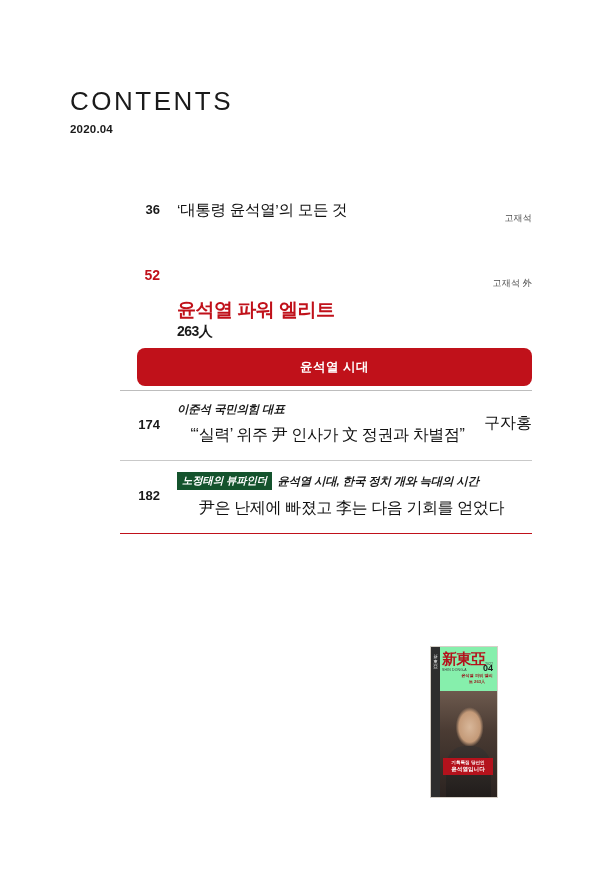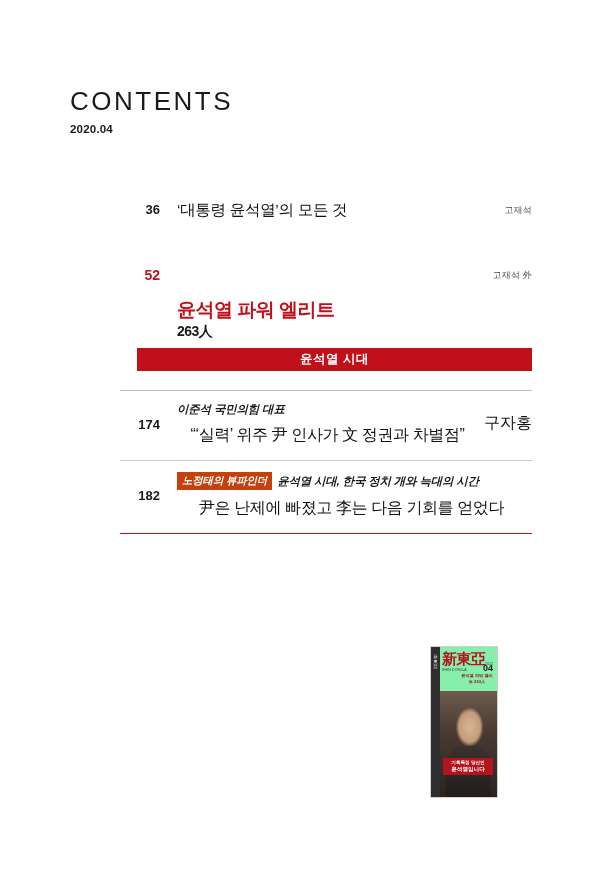--- a/index.html
+++ b/index.html
@@ -73,21 +73,21 @@
   }
 
   .entry .body {
     padding-left: 17px;
     flex: 1 1 auto;
   }
 
   .entry .byline {
     position: absolute;
     right: 0;
-    top: 4px;
+    top: 12px;
     font-size: 9px;
     color: #4a4a4a;
     letter-spacing: 0.2px;
   }
 
   .head-line {
     font-size: 15.5px;
     color: #111111;
     letter-spacing: -0.3px;
     line-height: 1.35;
@@ -111,29 +111,30 @@
   }
 
   .entry-2 { margin-top: 44px; }
 
   
   .banner {
     position: absolute;
     left: 137px;
     top: 348px;
     width: 395px;
-    height: 23px;
+    height: 38px;
     background: #c0111a;
     color: #ffffff;
     font-size: 12.5px;
     font-weight: 700;
     letter-spacing: 0.5px;
     display: flex;
     align-items: center;
     justify-content: center;
+    border-radius: 8px;
   }
 
   
   .toc-lower {
     position: absolute;
     left: 120px;
     top: 390px;
     width: 412px;
   }
   .rule {
@@ -170,21 +171,21 @@
   .kicker {
     font-size: 11.5px;
     font-weight: 700;
     color: #1a1a1a;
     letter-spacing: -0.2px;
     line-height: 1.3;
     font-style: italic;
   }
   .kicker .tag {
     display: inline-block;
-    background: #c2410c;
+    background: #14532d;
     color: #ffffff;
     font-size: 10.5px;
     font-weight: 700;
     padding: 2px 5px 3px 5px;
     margin-right: 5px;
     vertical-align: middle;
     letter-spacing: -0.2px;
   }
   .kicker .kicker-rest {
     vertical-align: middle;

